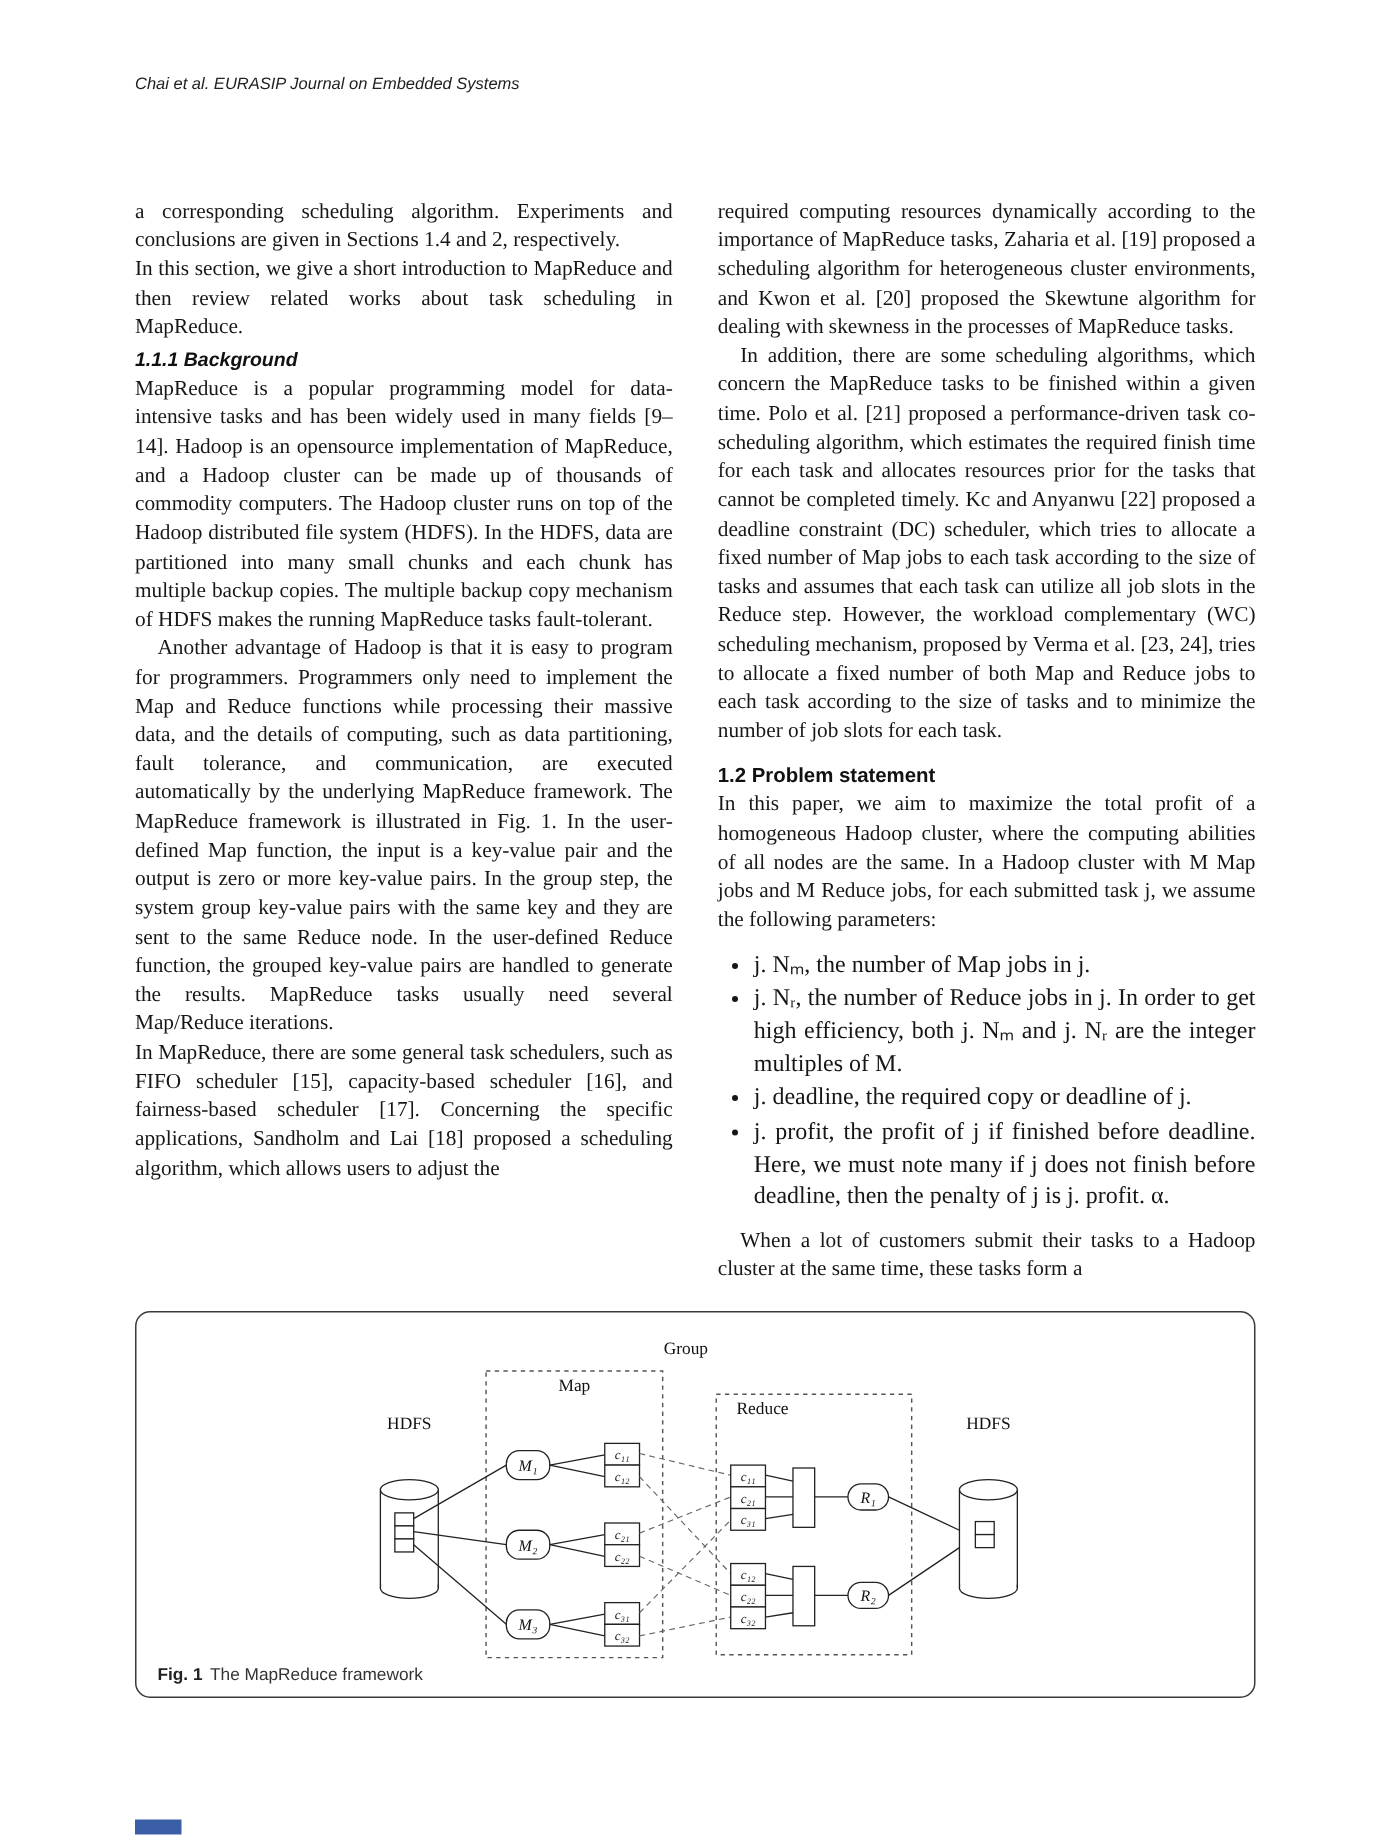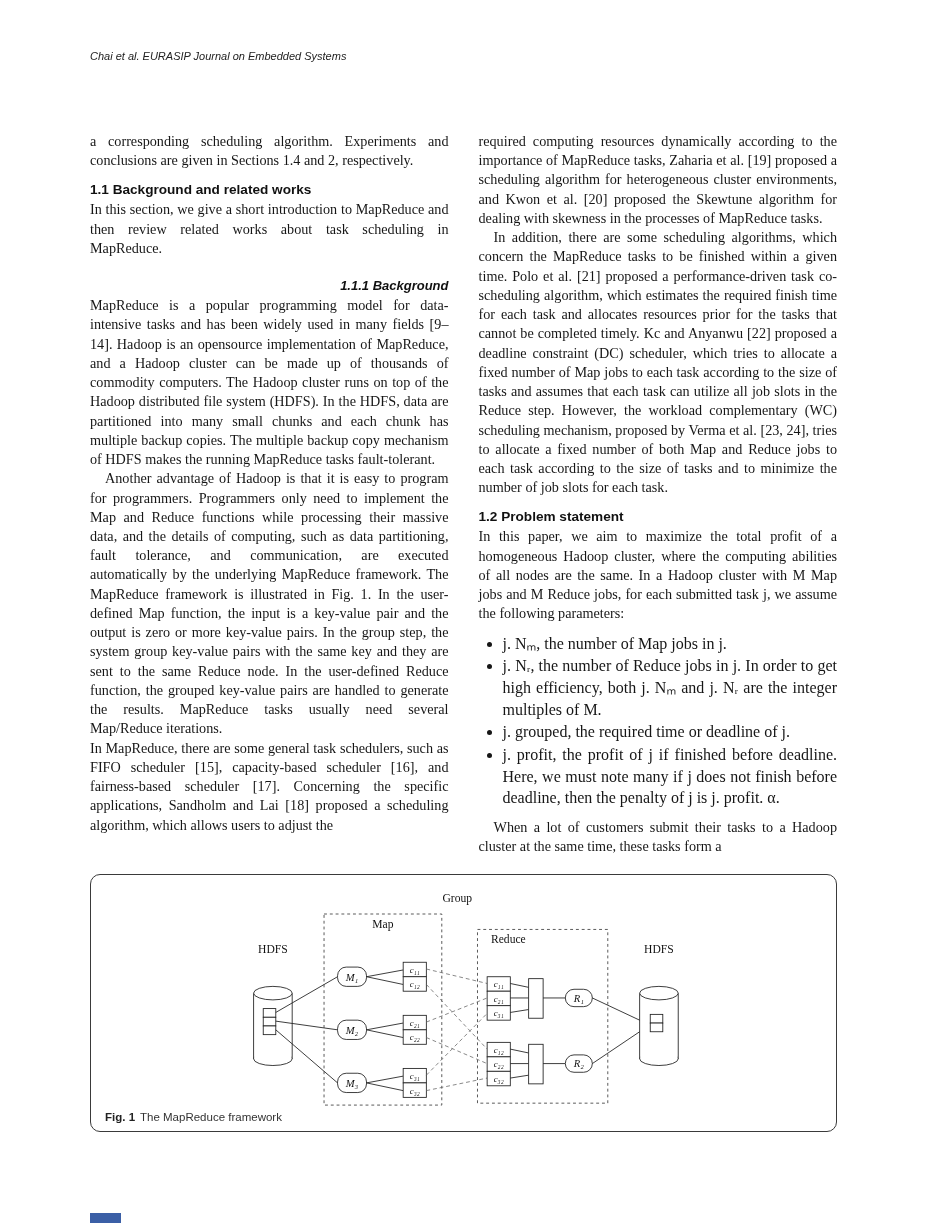--- a/index.html
+++ b/index.html
@@ -36,23 +36,22 @@
     font-size: 13.6px;
     font-weight: bold;
     margin: 12px 0 3px 0;
     color: #111;
   }
   h3.subsec {
     font-family: "Liberation Sans", sans-serif;
     font-size: 13px;
     font-weight: bold;
     font-style: italic;
-    margin: 20px 0 3px 0;
+    margin: 4px 0 3px 0;
     color: #111;
-    text-align: right;
   }
   ul.params { margin: 9px 0 9px 4px; padding-left: 20px; }
   ul.params li {
     font-size: 16px;
     line-height: 1.355;
     text-align: justify;
     margin: 0 0 1px 0;
   }
   figure.fig {
     margin: 18px 0 0 0;
@@ -94,41 +93,40 @@
 
 <div class="page">
 
   <div class="running-header">Chai et al. EURASIP Journal on Embedded Systems</div>
 
   <div class="columns">
 
     <div class="col">
       <p class="body">a corresponding scheduling algorithm. Experiments and conclusions are given in Sections 1.4 and 2, respectively.</p>
 
-      <h2 class="sec">1.1 Background and related works</h2>
       <p class="body">In this section, we give a short introduction to MapReduce and then review related works about task scheduling in MapReduce.</p>
 
       <h3 class="subsec">1.1.1 Background</h3>
       <p class="body">MapReduce is a popular programming model for data-intensive tasks and has been widely used in many fields [9–14]. Hadoop is an opensource implementation of MapReduce, and a Hadoop cluster can be made up of thousands of commodity computers. The Hadoop cluster runs on top of the Hadoop distributed file system (HDFS). In the HDFS, data are partitioned into many small chunks and each chunk has multiple backup copies. The multiple backup copy mechanism of HDFS makes the running MapReduce tasks fault-tolerant.</p>
       <p class="body indent">Another advantage of Hadoop is that it is easy to program for programmers. Programmers only need to implement the Map and Reduce functions while processing their massive data, and the details of computing, such as data partitioning, fault tolerance, and communication, are executed automatically by the underlying MapReduce framework. The MapReduce framework is illustrated in Fig. 1. In the user-defined Map function, the input is a key-value pair and the output is zero or more key-value pairs. In the group step, the system group key-value pairs with the same key and they are sent to the same Reduce node. In the user-defined Reduce function, the grouped key-value pairs are handled to generate the results. MapReduce tasks usually need several Map/Reduce iterations.</p>
 
       <p class="body">In MapReduce, there are some general task schedulers, such as FIFO scheduler [15], capacity-based scheduler [16], and fairness-based scheduler [17]. Concerning the specific applications, Sandholm and Lai [18] proposed a scheduling algorithm, which allows users to adjust the</p>
     </div>
 
     <div class="col">
       <p class="body">required computing resources dynamically according to the importance of MapReduce tasks, Zaharia et al. [19] proposed a scheduling algorithm for heterogeneous cluster environments, and Kwon et al. [20] proposed the Skewtune algorithm for dealing with skewness in the processes of MapReduce tasks.</p>
       <p class="body indent">In addition, there are some scheduling algorithms, which concern the MapReduce tasks to be finished within a given time. Polo et al. [21] proposed a performance-driven task co-scheduling algorithm, which estimates the required finish time for each task and allocates resources prior for the tasks that cannot be completed timely. Kc and Anyanwu [22] proposed a deadline constraint (DC) scheduler, which tries to allocate a fixed number of Map jobs to each task according to the size of tasks and assumes that each task can utilize all job slots in the Reduce step. However, the workload complementary (WC) scheduling mechanism, proposed by Verma et al. [23, 24], tries to allocate a fixed number of both Map and Reduce jobs to each task according to the size of tasks and to minimize the number of job slots for each task.</p>
 
       <h2 class="sec">1.2 Problem statement</h2>
       <p class="body">In this paper, we aim to maximize the total profit of a homogeneous Hadoop cluster, where the computing abilities of all nodes are the same. In a Hadoop cluster with M Map jobs and M Reduce jobs, for each submitted task j, we assume the following parameters:</p>
 
       <ul class="params">
         <li>j. Nₘ, the number of Map jobs in j.</li>
         <li>j. Nᵣ, the number of Reduce jobs in j. In order to get high efficiency, both j. Nₘ and j. Nᵣ are the integer multiples of M.</li>
-        <li>j. grouped, the required time or deadline of j.</li>
+        <li>j. deadline, the required copy or deadline of j.</li>
         <li>j. profit, the profit of j if finished before deadline. Here, we must note many if j does not finish before deadline, then the penalty of j is j. profit. α.</li>
       </ul>
 
       <p class="body indent">When a lot of customers submit their tasks to a Hadoop cluster at the same time, these tasks form a</p>
     </div>
 
   </div>
 
   <figure class="fig">
     <svg class="diagram" viewBox="0 0 745 232" width="719" height="224">

